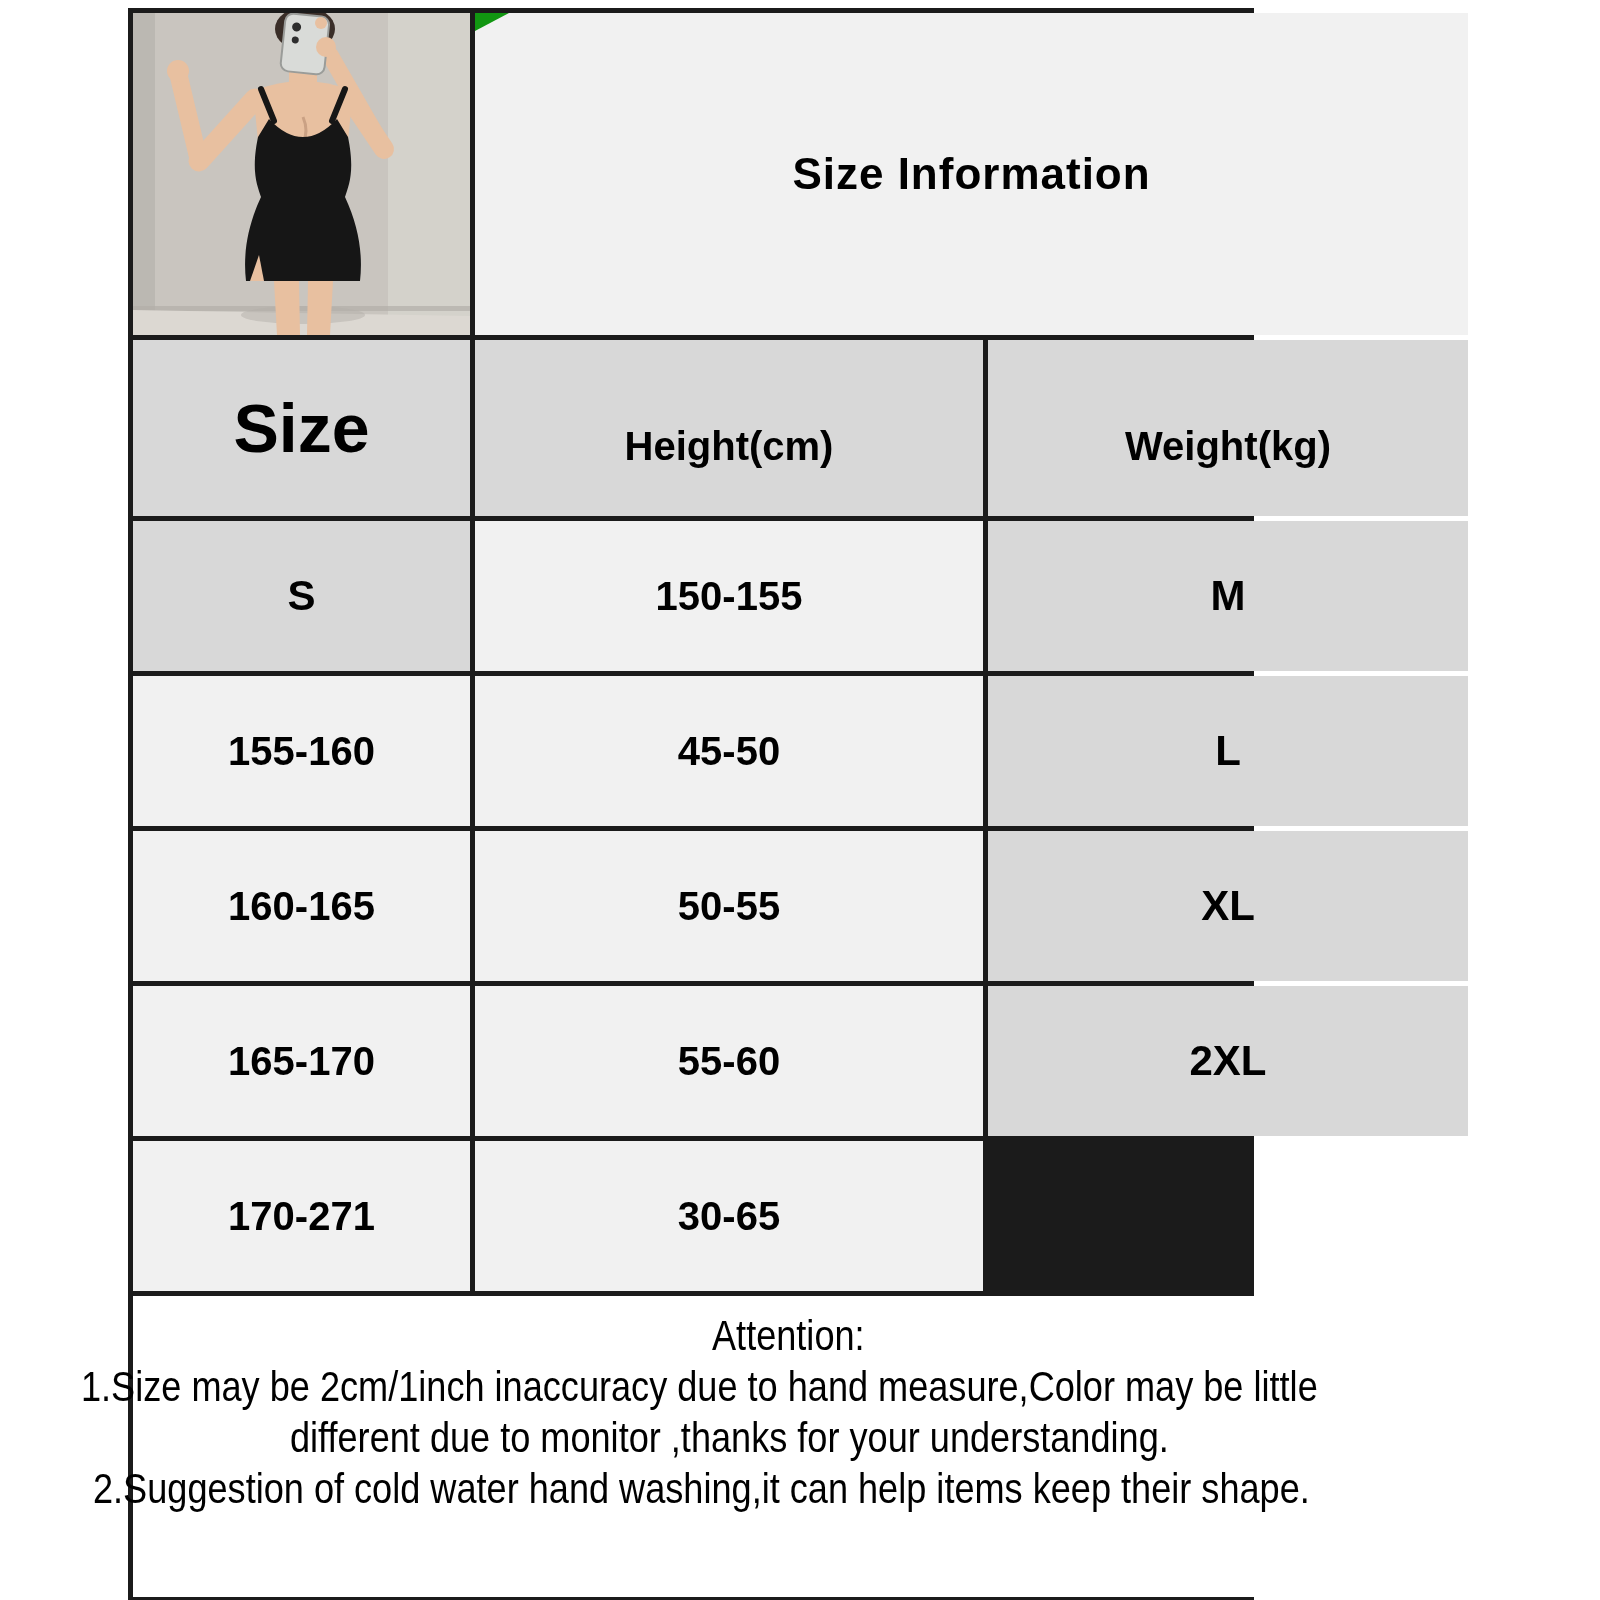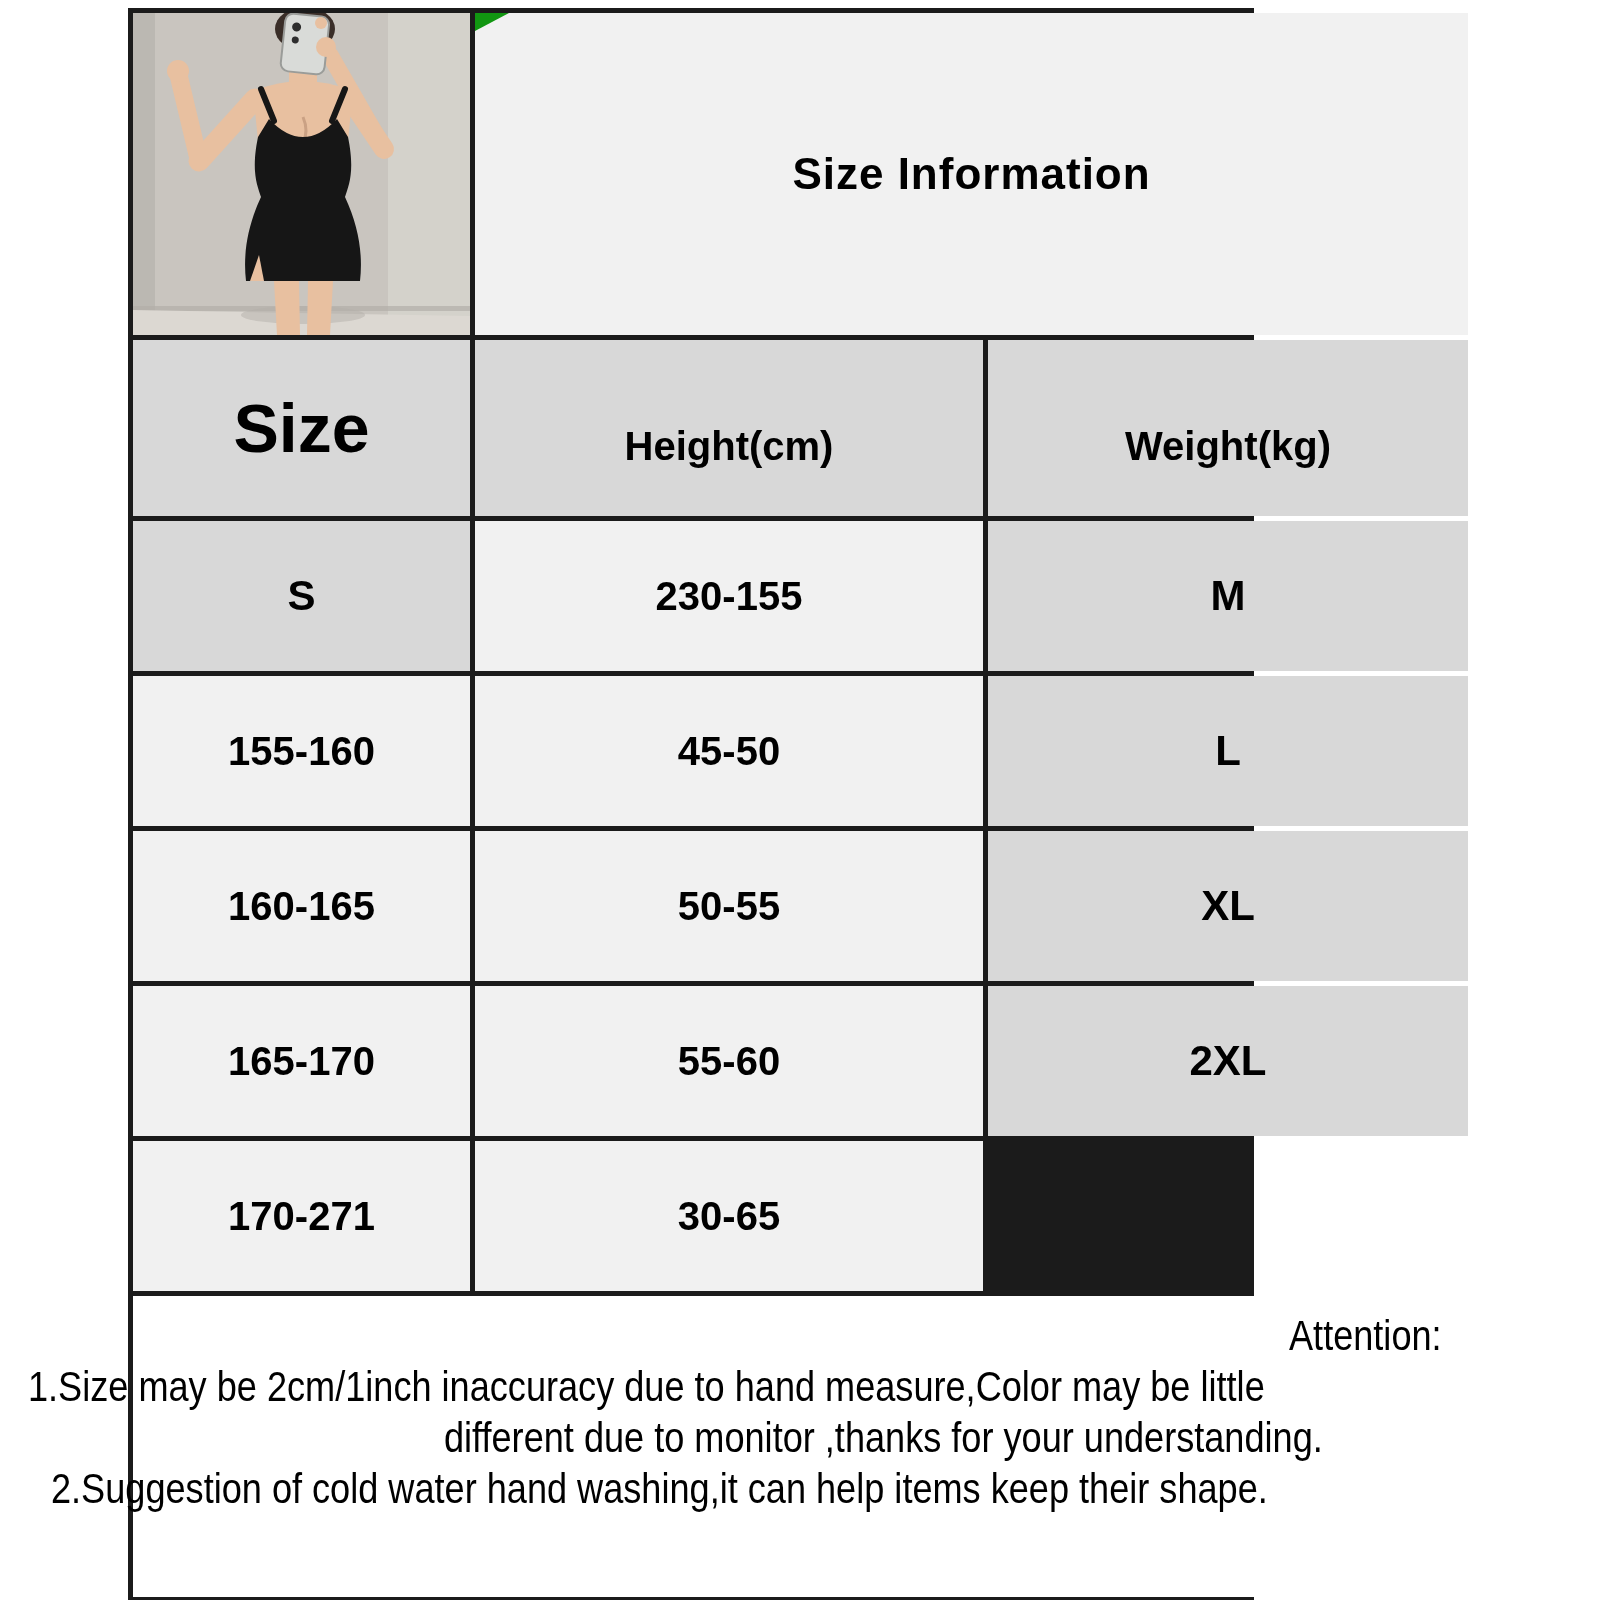--- a/index.html
+++ b/index.html
@@ -29,21 +29,21 @@
     clip-path:polygon(0 0,100% 0,0 100%);
   }
 
   .hdr{font-weight:bold;font-size:40px;margin-top:36px;}
   .hdr-size{font-weight:bold;font-size:68px;}
 
   .size-label{font-weight:bold;font-size:42px;}
   .value{font-weight:bold;font-size:40px;}
 
   .attention-cell{
-    grid-column:1 / 4;flex-direction:column;align-items:flex-end;justify-content:flex-start;
+    grid-column:1 / 4;flex-direction:column;align-items:center;justify-content:flex-start;
     padding:14px 2px;
   }
   .attention-line{
     font-size:42px;line-height:51px;white-space:nowrap;
     transform:scaleX(0.86);transform-origin:0 50%;
   }
 </style>
 </head>
 <body>
 
@@ -112,21 +112,21 @@
     <span class="hdr">Height(cm)</span>
   </div>
   <div class="cell gray">
     <span class="hdr">Weight(kg)</span>
   </div>
 
   <div class="cell gray">
     <span class="size-label">S</span>
   </div>
   <div class="cell light">
-    <span class="value">230-155</span>
+    <span class="value">150-155</span>
   </div>
 
   <div class="cell gray">
     <span class="size-label">M</span>
   </div>
   <div class="cell light">
     <span class="value">155-160</span>
   </div>
   <div class="cell light">
     <span class="value">45-50</span>

